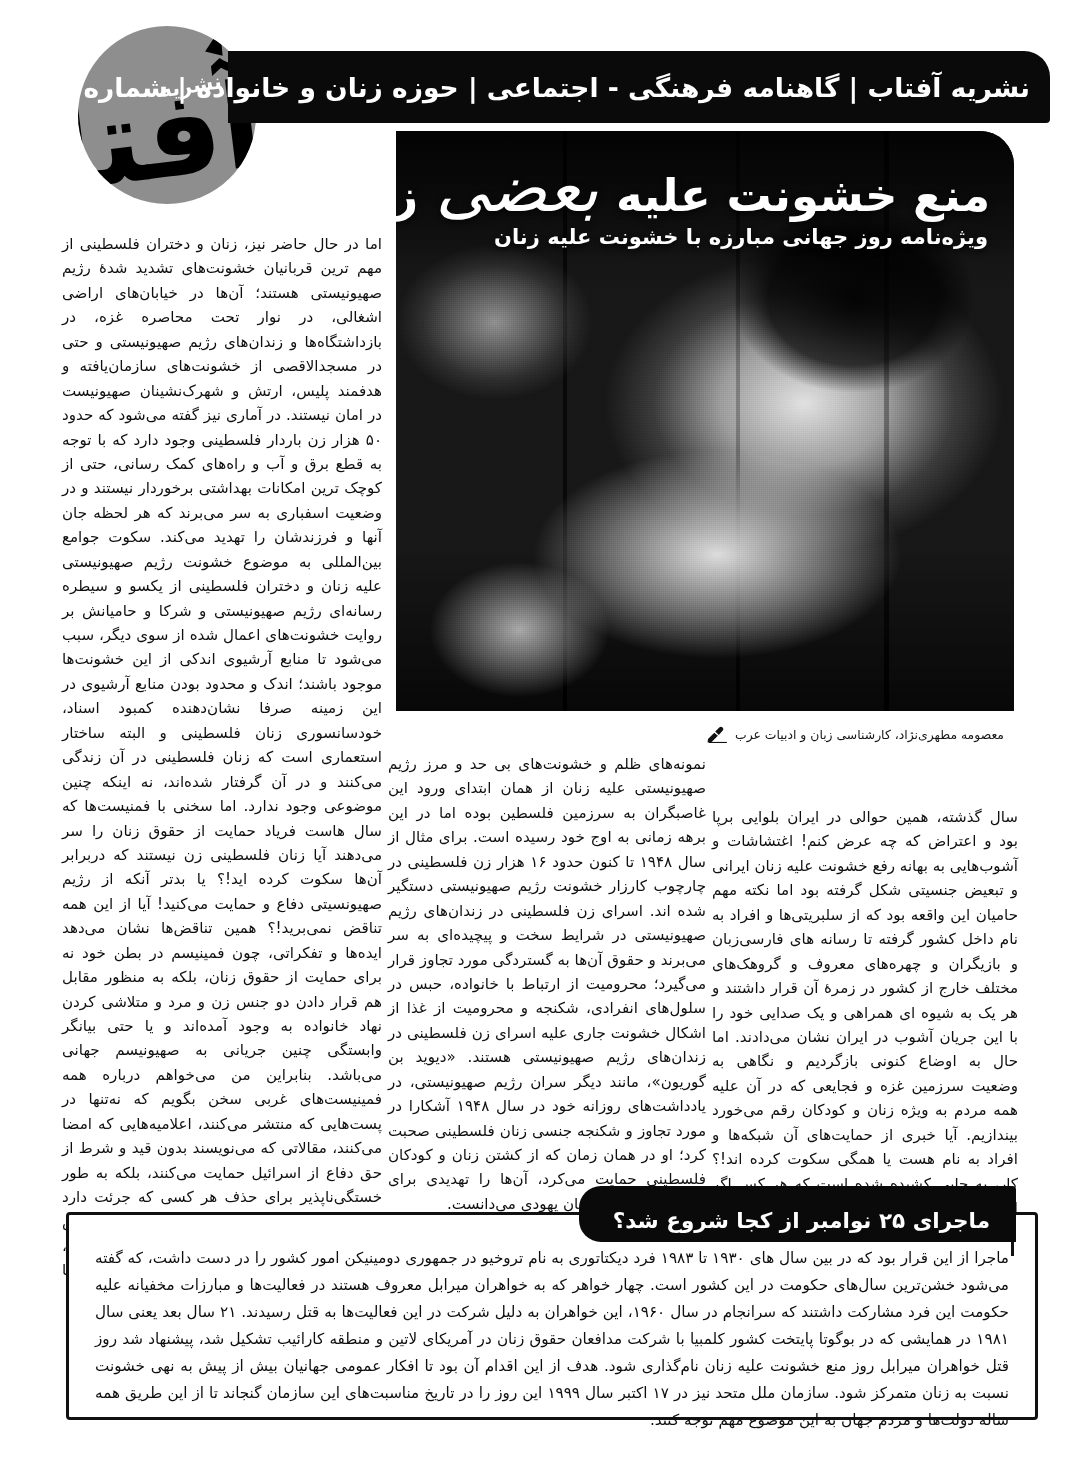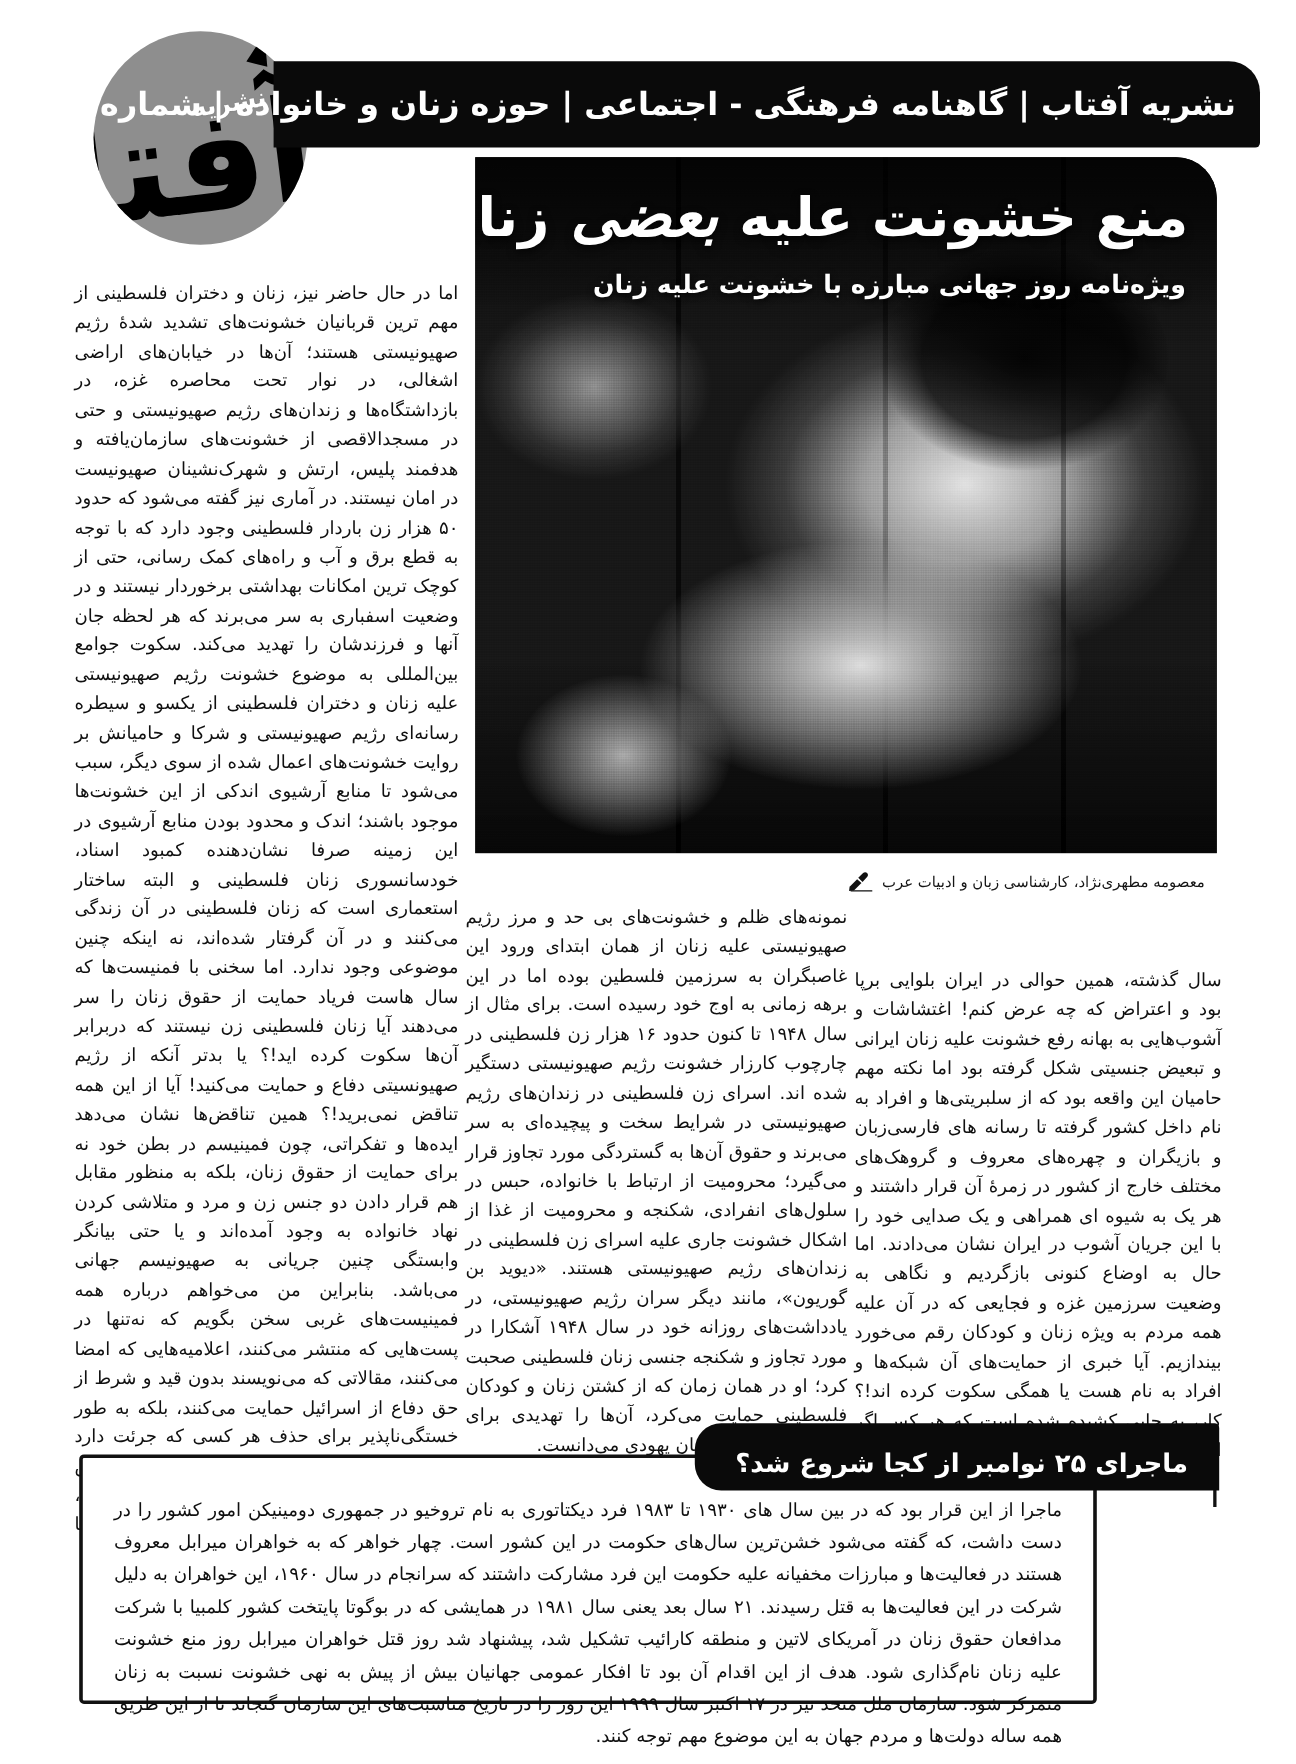--- a/index.html
+++ b/index.html
@@ -161,22 +161,22 @@
     font-size: 45px;
     font-weight: 700;
     letter-spacing: -0.5px;
     text-shadow: 0 2px 7px rgba(0,0,0,.75);
     white-space: nowrap;
     line-height: 1.08;
   }
   .hero-title .ht-script {
     font-family: "DejaVu Serif", "Liberation Serif", serif;
     font-style: italic;
-    font-size: 50px;
-    font-weight: 700;
+    font-size: 66px;
+    font-weight: 400;
     padding: 0 2px;
     margin-top: 14px;
   }
   .hero-sub {
     position: absolute;
     right: 26px;
     top: 94px;
     color: #ffffff;
     font-size: 21px;
     font-weight: 700;
@@ -251,21 +251,21 @@
     font-weight: 400;
     color: #151515;
     white-space: nowrap;
   }
 
   
   .bottom-panel {
     position: absolute;
     left: 66px;
     top: 1212px;
-    width: 848px;
+    width: 972px;
     height: 208px;
     border: 3px solid #111;
     border-radius: 4px;
     box-sizing: border-box;
     background: #fff;
   }
   .bottom-panel .bp-inner {
     padding: 30px 26px 18px 26px;
     font-size: 15.2px;
     line-height: 1.78;

